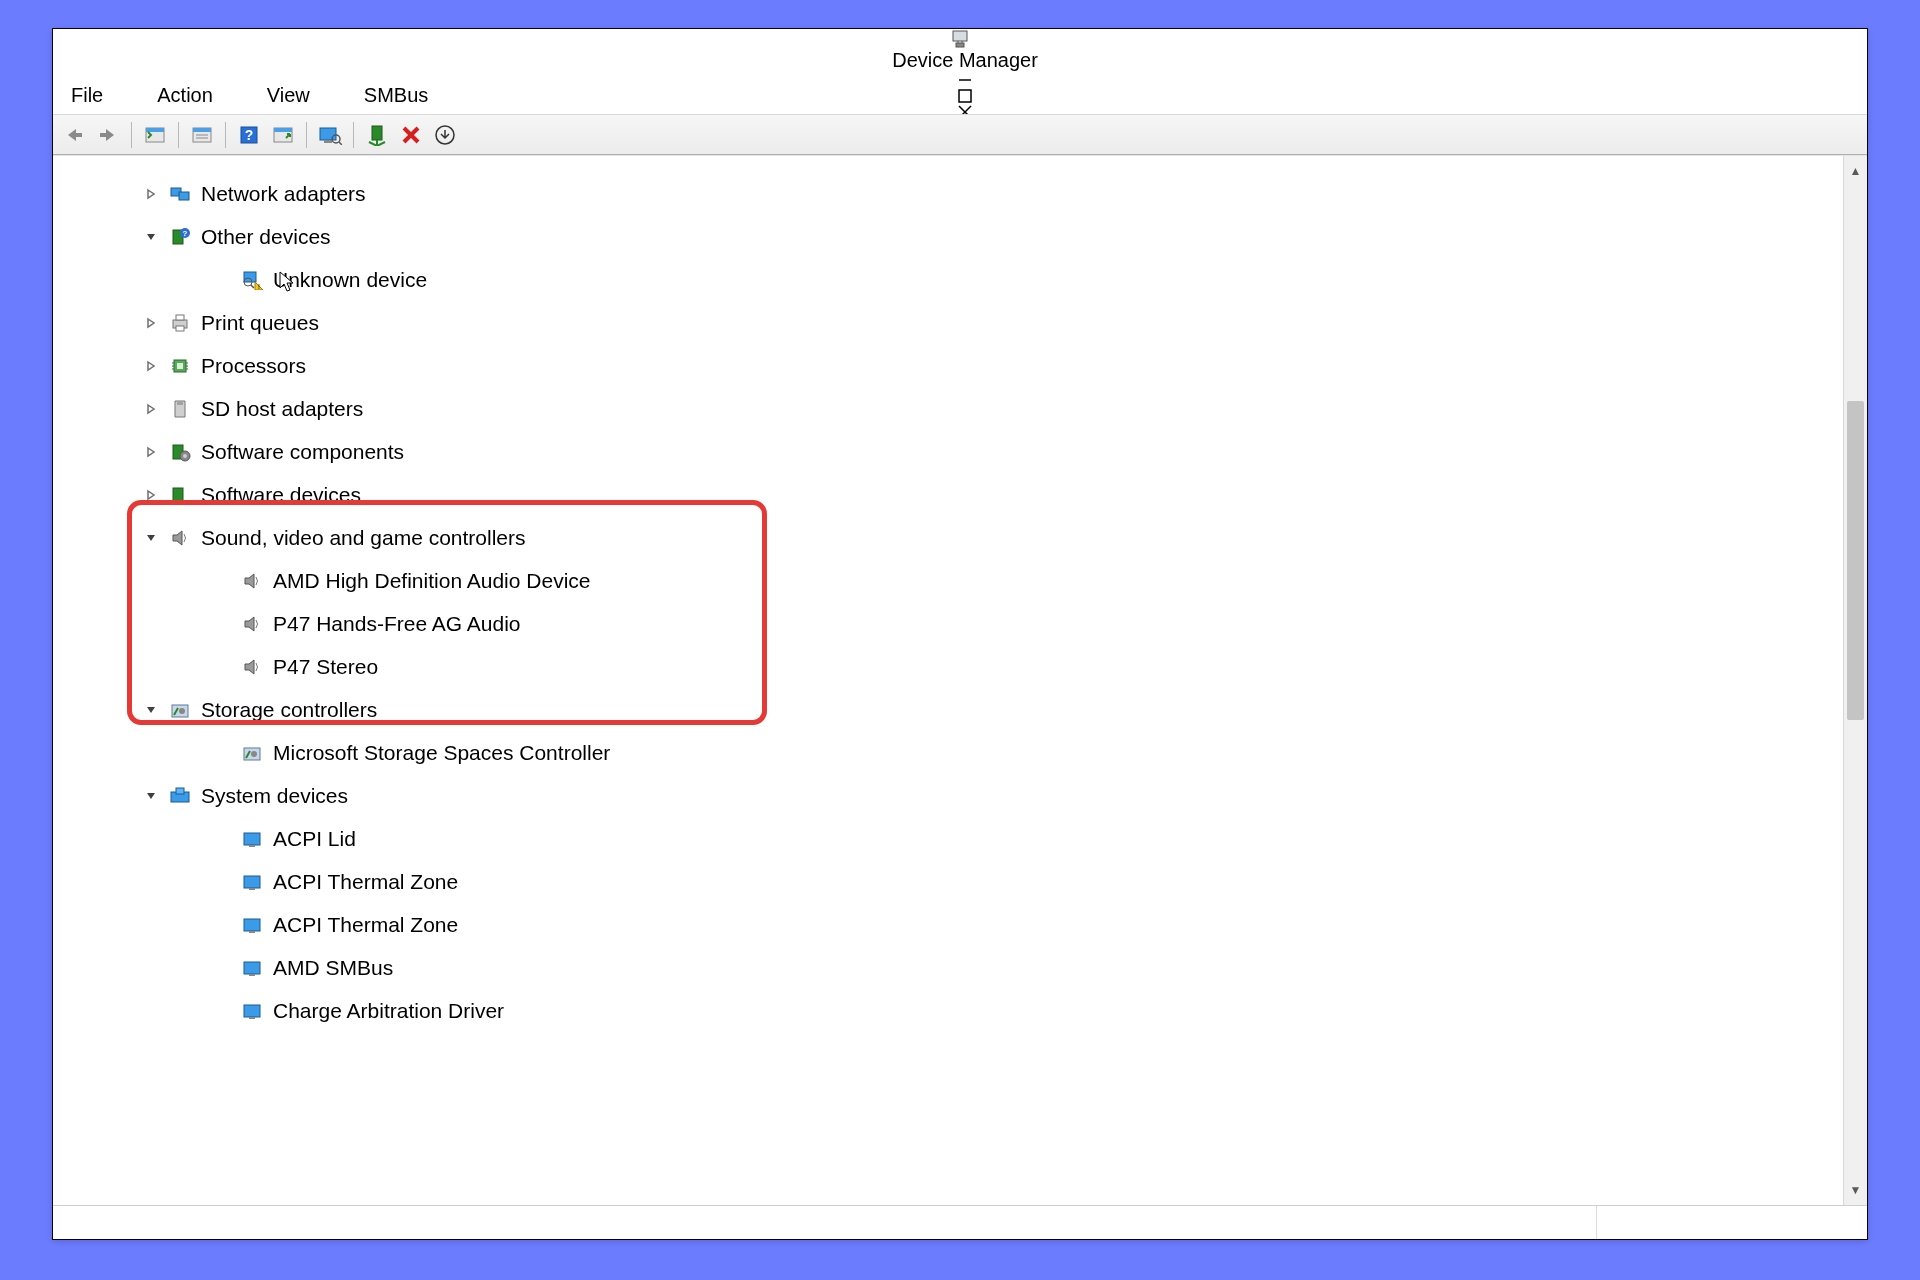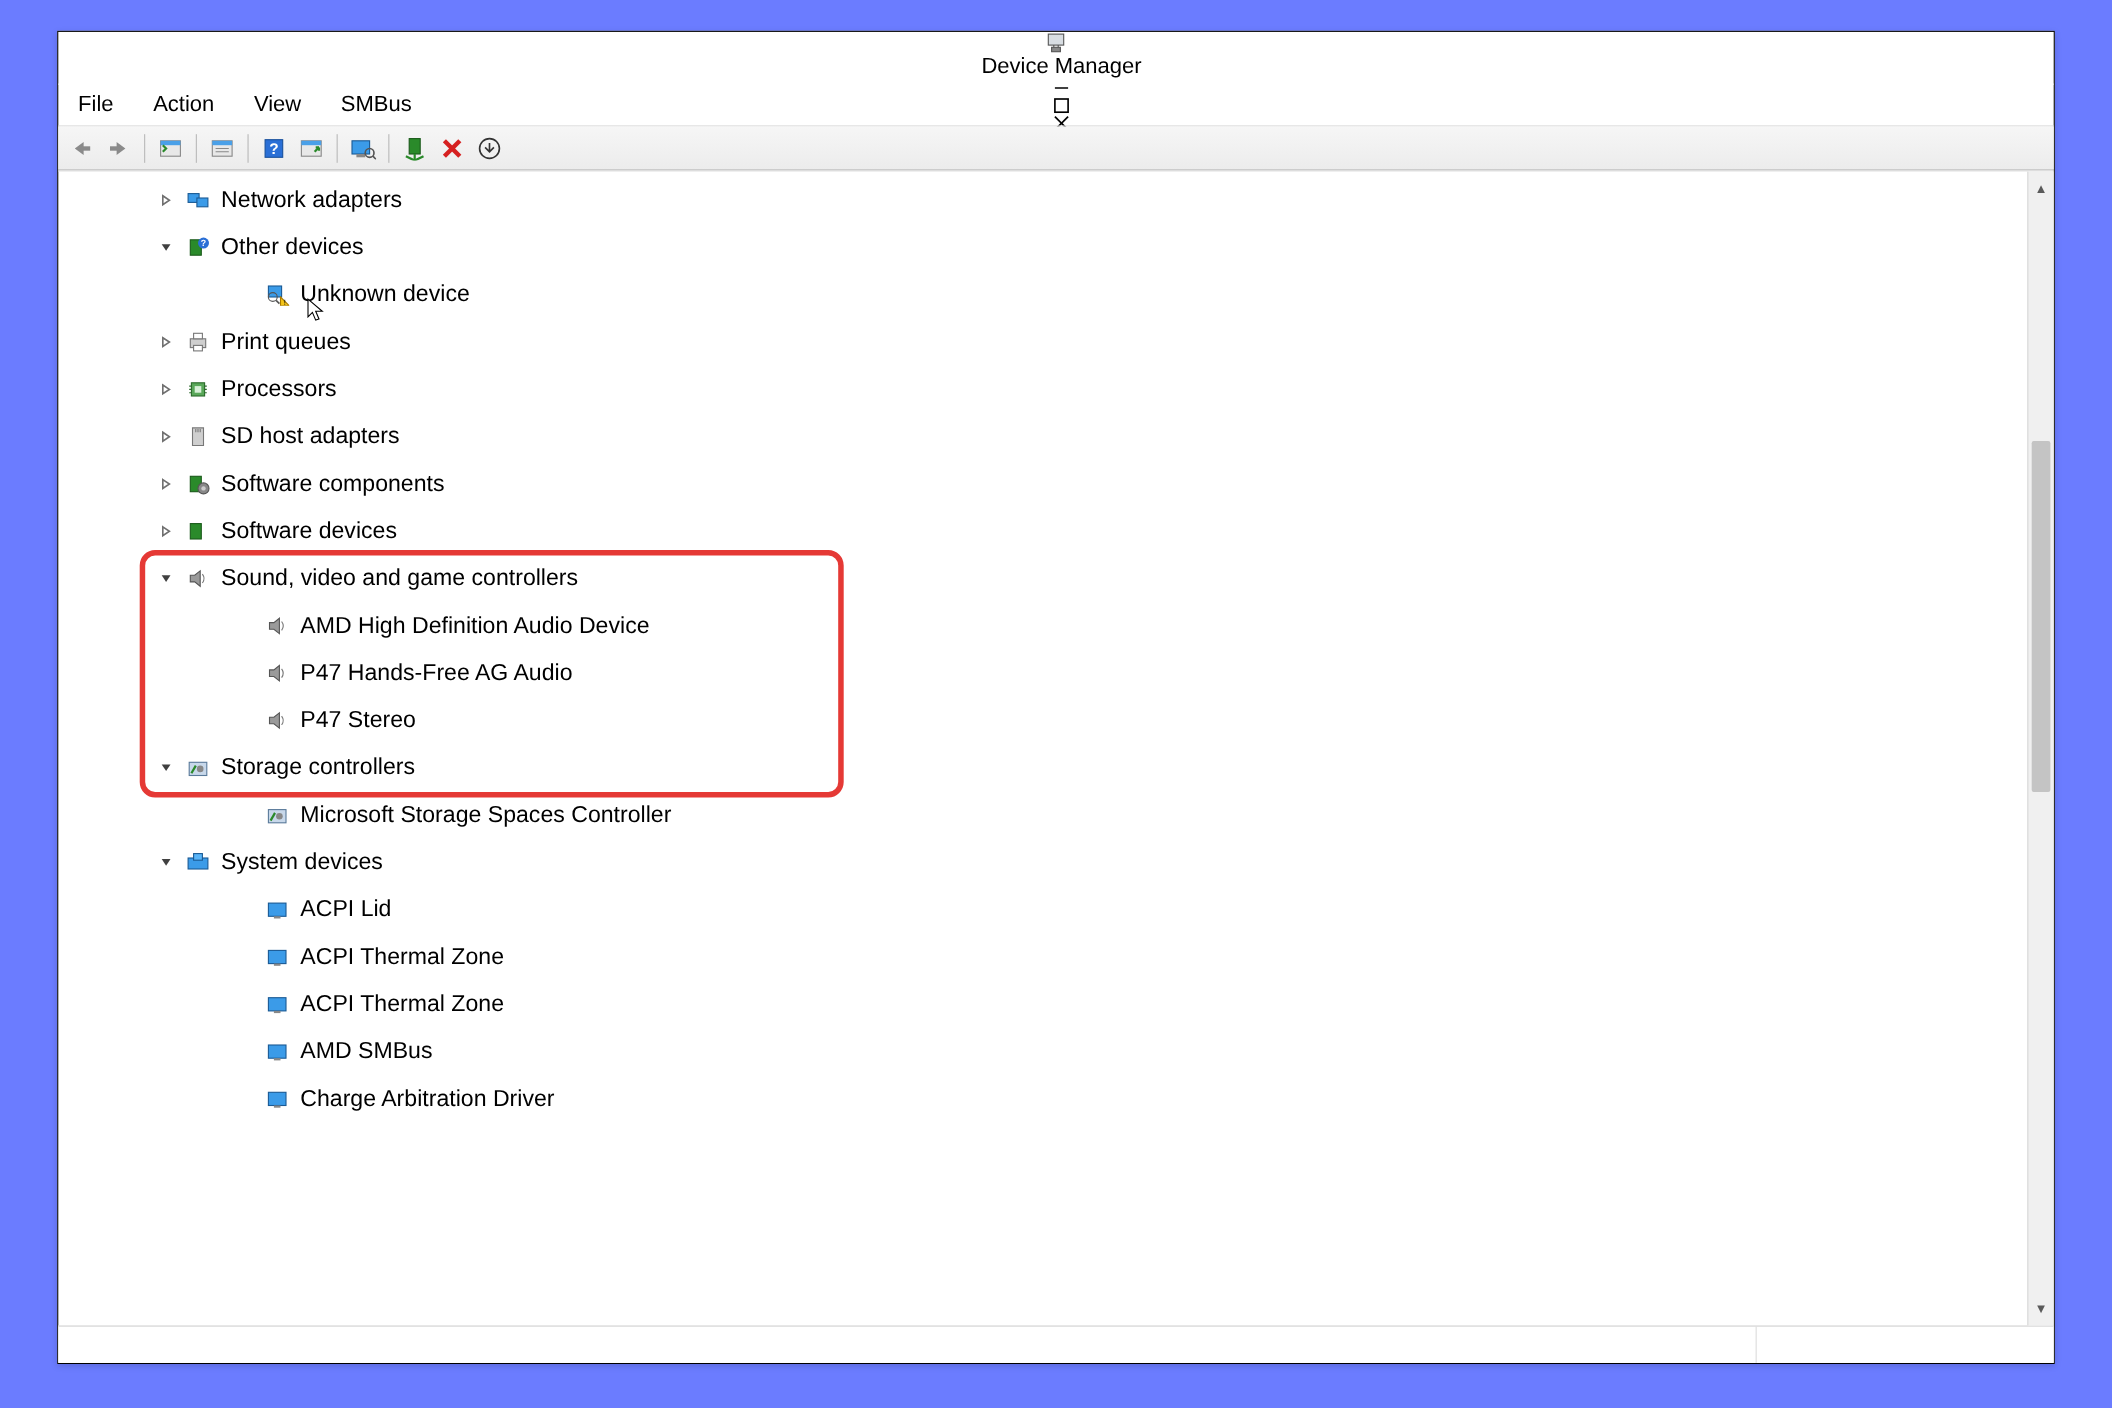--- a/index.html
+++ b/index.html
@@ -41,21 +41,21 @@
     display: flex; align-items: center; justify-content: center;
     font-size: 18px;
   }
   .winbtn svg { stroke:#000; fill:none; stroke-width:1.5;}
   
   .menubar {
     height: 38px;
     display: flex;
     align-items: center;
     padding-left: 14px;
-    gap: 28px;
+    gap: 46px;
     font-size: 20px;
     border-bottom: 1px solid #d8d8d8;
   }
   .menubar .menuitem { padding: 2px 4px; }
   
   .toolbar {
     height: 40px;
     background: linear-gradient(#f6f6f6,#ececec);
     border-bottom: 1px solid #b0b0b0;
     display: flex;
@@ -79,21 +79,21 @@
     min-height:0;
   }
   .tree-area {
     flex:1;
     display:flex;
     min-height:0;
     position:relative;
   }
   .tree {
     flex:1;
-    padding: 4px 0 6px 0;
+    padding: 16px 0 6px 0;
     overflow:hidden;
     position:relative;
     font-size: 21px;
     line-height: 1.0;
     color:#000;
   }
   .row {
     display:flex;
     align-items:center;
     height: 43px;

